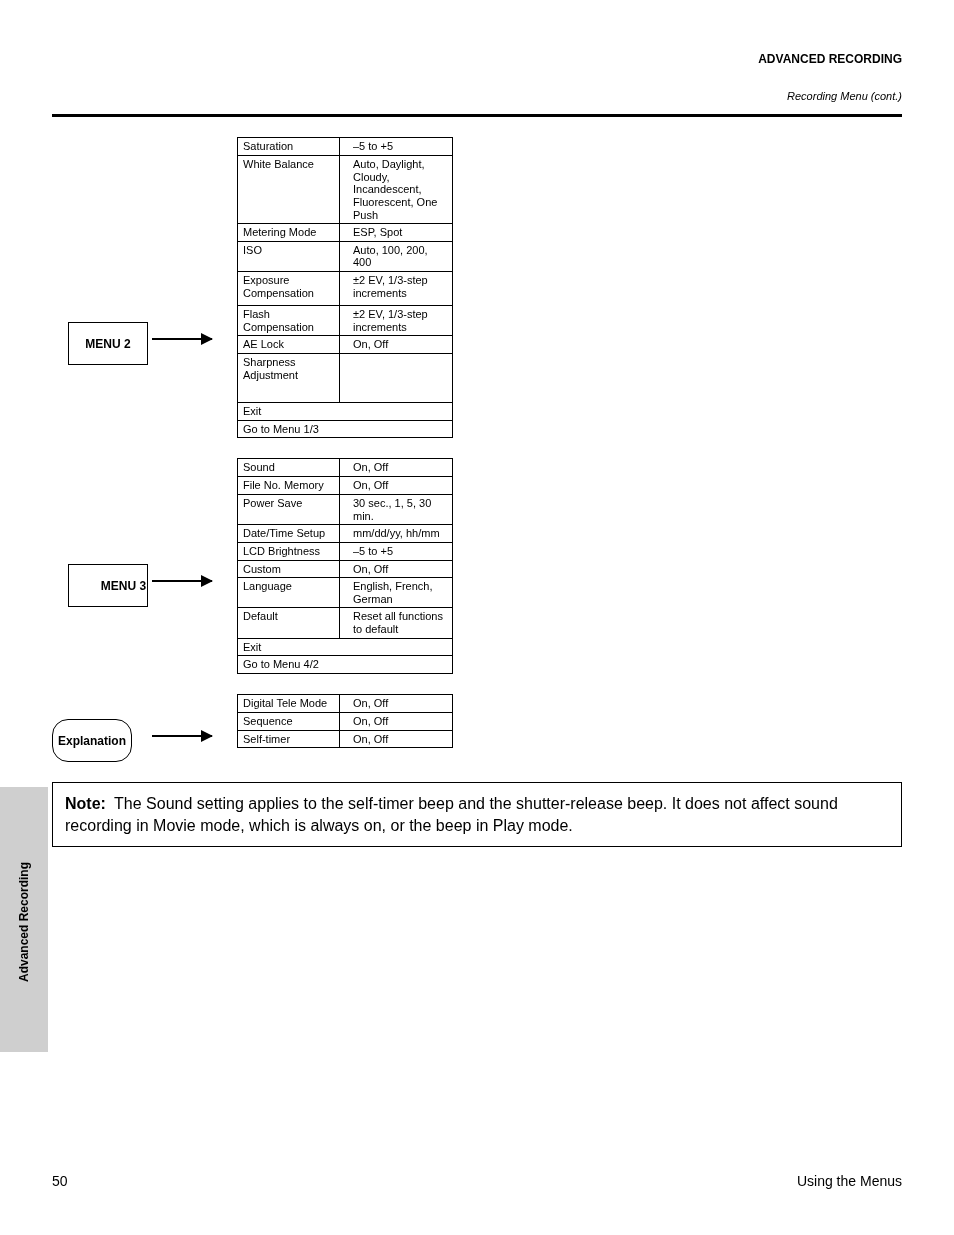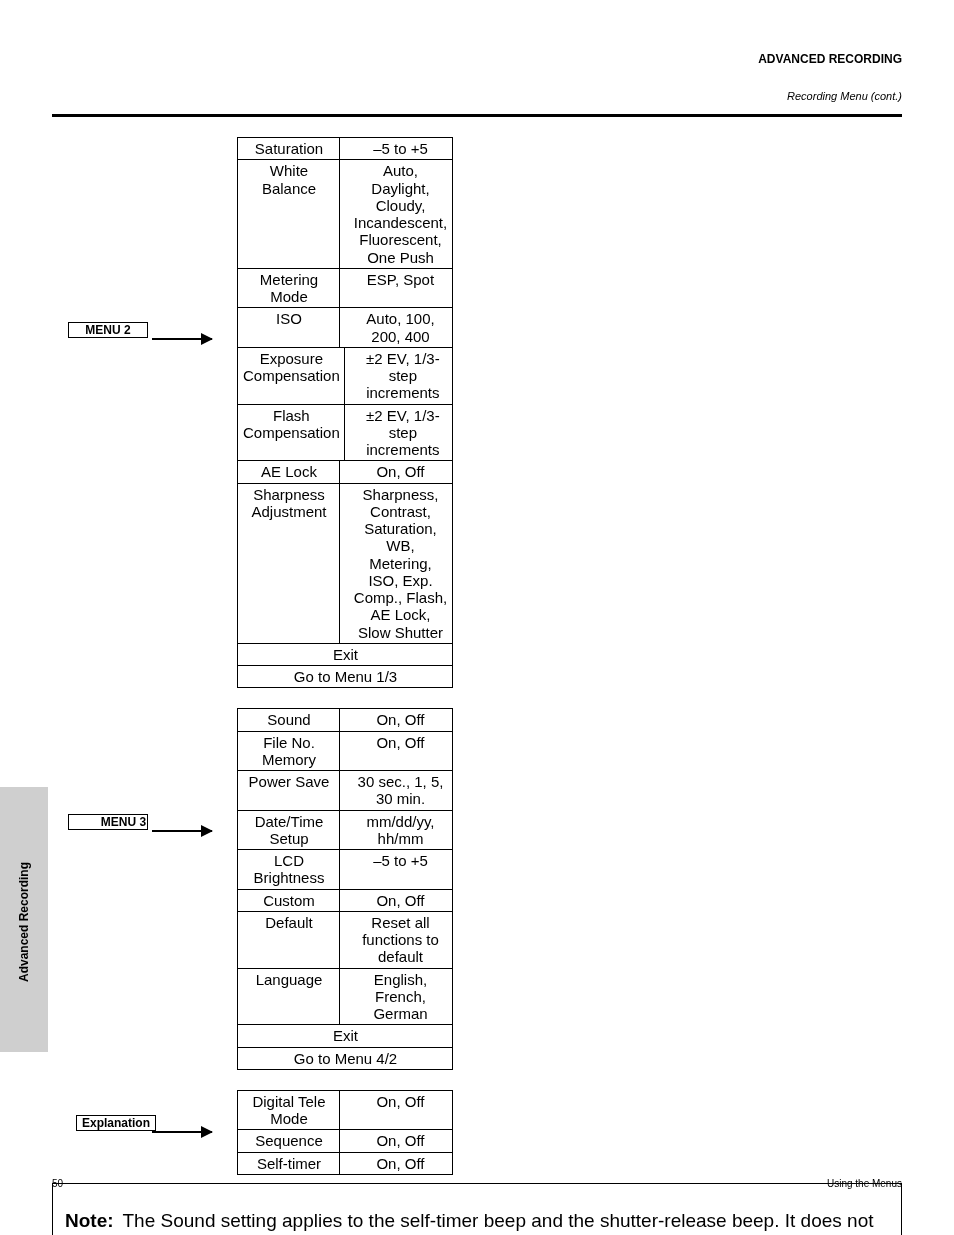--- a/index.html
+++ b/index.html
@@ -19,21 +19,21 @@
     border-top: 3px solid #000;
     margin-top: 12px;
   }
   .section {
     position: relative;
     margin-top: 20px;
   }
   .menu-box {
     position: absolute;
     width: 80px;
-    height: 16px;
+    height: 43px;
     border: 1.3px solid #000;
     display: flex;
     align-items: center;
     justify-content: center;
     font-size: 12px;
     font-weight: bold;
     background: #fff;
   }
   .arrow {
     position: absolute;
@@ -54,46 +54,45 @@
   }
   .table-block {
     margin-left: 185px;
     width: 216px;
     border: 1.3px solid #000;
   }
   .row {
     display: flex;
     border-top: 1px solid #000;
     min-height: 17px;
-    font-size: 15px;
+    font-size: 11px;
     line-height: 1.15;
-    text-align: center;
   }
   .row:first-child { border-top: none; }
   .row.tall2 { min-height: 34px; }
   .row.tall3 { min-height: 49px; }
   .cell-left {
     flex: 0 0 102px;
     padding: 2px 4px 2px 5px;
     border-right: 1px solid #000;
   }
   .cell-right {
     flex: 1;
     padding: 2px 4px 2px 5px;
     margin-left: 8px;
   }
   .cell-full {
     flex: 1;
     padding: 2px 4px 2px 5px;
   }
   .note-box {
-    margin-top: 8px;
+    margin-top: 34px;
     border: 1.3px solid #000;
-    padding: 24px 12px;
-    font-size: 19px;
+    padding: 10px 12px;
+    font-size: 16px;
     line-height: 1.35;
     background: #fff;
   }
   .note-box strong {
     font-weight: bold;
     margin-right: 4px;
   }
   .side-tab {
     position: absolute;
     left: 0;
@@ -114,21 +113,21 @@
     color: #000;
     margin-top: 128px;
   }
   .footer {
     position: absolute;
     bottom: 46px;
     left: 52px;
     right: 52px;
     display: flex;
     justify-content: space-between;
-    font-size: 10px;
+    font-size: 14px;
     color: #000;
   }
   .header-right {
     text-align: right;
     margin-top: -6px;
     margin-bottom: 4px;
   }
   .header-line1 { font-size: 12px; font-weight: bold; }
   .header-line2 { font-size: 11px; font-style: italic; margin-top: 24px; }
 </style>
@@ -173,21 +172,20 @@
         <div class="row">
           <div class="cell-left">Flash Compensation</div>
           <div class="cell-right">±2 EV, 1/3-step increments</div>
         </div>
         <div class="row">
           <div class="cell-left">AE Lock</div>
           <div class="cell-right">On, Off</div>
         </div>
         <div class="row tall3">
           <div class="cell-left">Sharpness Adjustment</div>
-          <div class="cell-right">Sharpness, Contrast, Saturation, WB, Metering, ISO, Exp. Comp., Flash, AE Lock, Slow Shutter</div>
         </div>
         <div class="row">
           <div class="cell-full">Exit</div>
         </div>
         <div class="row">
           <div class="cell-full">Go to Menu 1/3</div>
         </div>
       </div>
   </div>
 
@@ -213,38 +211,38 @@
         </div>
         <div class="row">
           <div class="cell-left">LCD Brightness</div>
           <div class="cell-right">–5 to +5</div>
         </div>
         <div class="row">
           <div class="cell-left">Custom</div>
           <div class="cell-right">On, Off</div>
         </div>
         <div class="row">
+          <div class="cell-left">Language</div>
+          <div class="cell-right">English, French, German</div>
+        </div>
+        <div class="row">
           <div class="cell-left">Default</div>
           <div class="cell-right">Reset all functions to default</div>
         </div>
         <div class="row">
-          <div class="cell-left">Language</div>
-          <div class="cell-right">English, French, German</div>
-        </div>
-        <div class="row">
           <div class="cell-full">Exit</div>
         </div>
         <div class="row">
           <div class="cell-full">Go to Menu 4/2</div>
         </div>
       </div>
   </div>
 
   <div class="section" id="sec-exp">
-    <div class="menu-box" style="left: 24px; top: 25px;">Explanation</div>
+    <div class="menu-box" style="left: 0; top: 25px; border-radius: 16px;">Explanation</div>
     <div class="arrow" style="left: 100px; top: 41px;"></div>
     <div class="table-block" id="tb-exp">
         <div class="row">
           <div class="cell-left">Digital Tele Mode</div>
           <div class="cell-right">On, Off</div>
         </div>
         <div class="row">
           <div class="cell-left">Sequence</div>
           <div class="cell-right">On, Off</div>
         </div>

